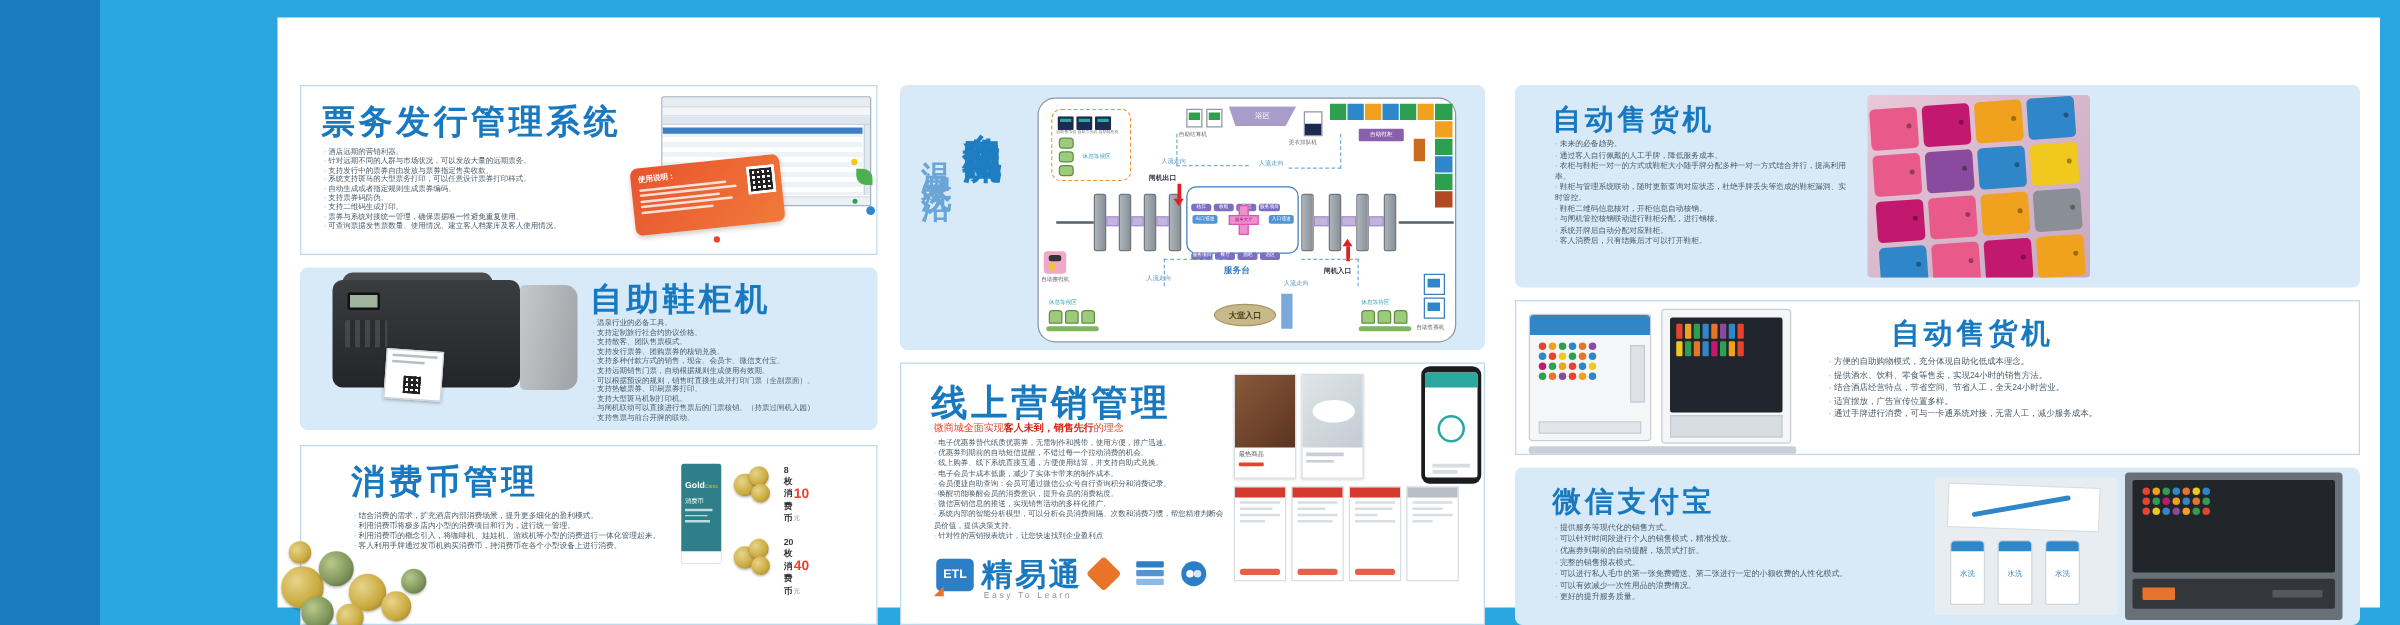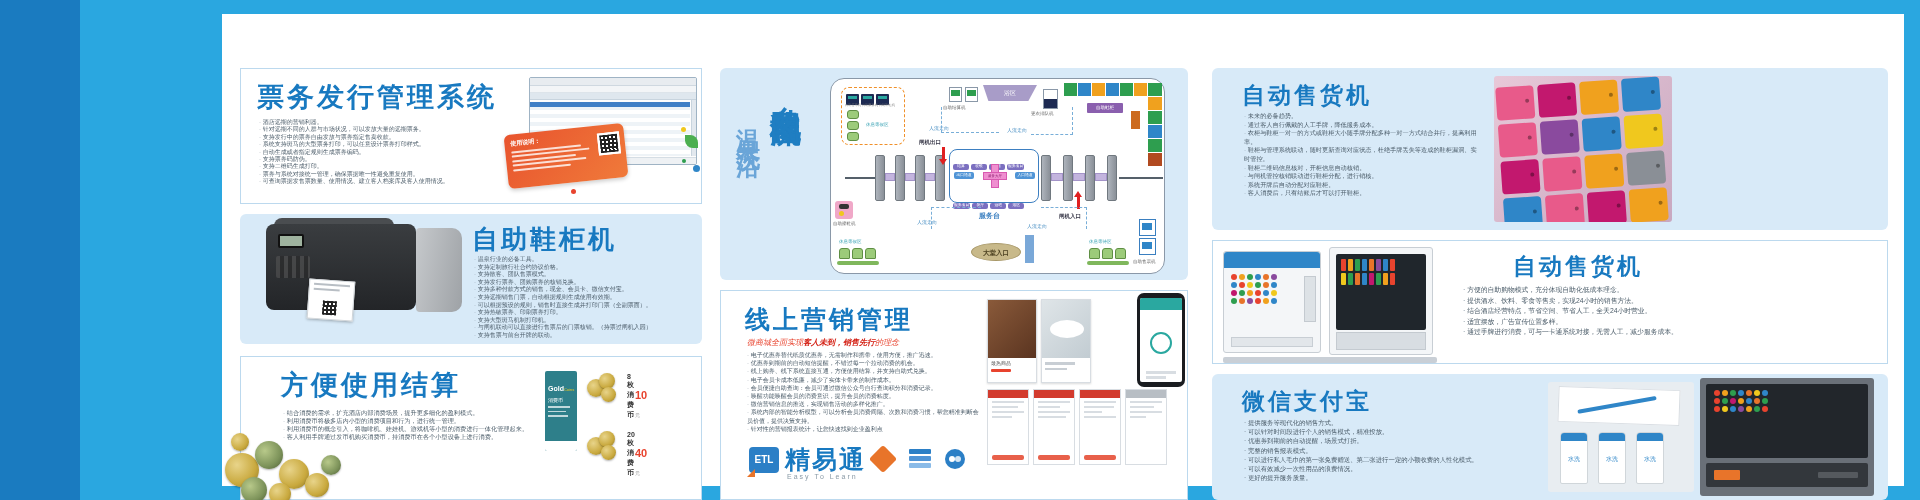--- a/index.html
+++ b/index.html
@@ -168,21 +168,21 @@
         <li>支持远期销售门票，自动根据规则生成使用有效期。</li>
         <li>可以根据预设的规则，销售时直接生成并打印门票（全副票面）。</li>
         <li>支持热敏票券、印刷票券打印。</li>
         <li>支持大型斑马机制打印机。</li>
         <li>与闸机联动可以直接进行售票后的门票核销。（持票过闸机入园）</li>
         <li>支持售票与前台开牌的联动。</li>
       </ul>
   </section>
 
   <section class="panel white" style="left:240px;top:324px;width:462px;height:144px;">
-    <h2 class="ptitle" style="left:40px;top:10px;font-size:27px;">方便使用结算</h2>
+    <h2 class="ptitle" style="left:40px;top:10px;font-size:27px;">消费币管理</h2>
     <ul class="bullets" style="left:42px;top:52px;width:258px;font-size:6.2px;line-height:8px;">
         <li>结合消费的需求，扩充酒店内部消费场景，提升更多细化的盈利模式。</li>
         <li>利用消费币将极多店内小型的消费项目和行为，进行统一管理。</li>
         <li>利用消费币的概念引入，将咖啡机、娃娃机、游戏机等小型的消费进行一体化管理起来。</li>
         <li>客人利用手牌通过发币机购买消费币，持消费币在各个小型设备上进行消费。</li>
       </ul>
     <div class="abs" style="left:-20px;top:36px;width:160px;height:108px;">
       <div class="coin" style="left:4px;top:60px;width:34px;height:34px;"></div>
       <div class="coin g" style="left:34px;top:48px;width:28px;height:28px;"></div>
       <div class="coin" style="left:58px;top:66px;width:30px;height:30px;"></div>
@@ -344,22 +344,22 @@
 
       <div class="abs" style="left:308px;top:140px;display:flex;flex-direction:column;gap:2px;">
         <i style="width:17px;height:17px;background:#fff;border:1.5px solid #3A7FC0;display:block;background-image:linear-gradient(#2F86C8 0 7px,transparent 7px);background-size:10px 7px;background-position:2px 3px;background-repeat:no-repeat;"></i>
         <i style="width:17px;height:17px;background:#fff;border:1.5px solid #3A7FC0;display:block;background-image:linear-gradient(#2F86C8 0 7px,transparent 7px);background-size:10px 7px;background-position:2px 3px;background-repeat:no-repeat;"></i>
       </div>
       <div class="dlabel" style="left:302px;top:180px;font-size:4.5px;color:#666;">自助售票机</div>
     </div>
   </section>
 
   <section class="panel white" style="left:720px;top:258px;width:468px;height:210px;">
-    <h2 class="ptitle" style="left:24px;top:12px;font-size:25px;">线上营销管理</h2>
-    <div class="abs" style="left:26px;top:46px;font-size:8px;color:#E8432E;font-style:italic;">
+    <h2 class="ptitle" style="left:24px;top:12px;font-size:29px;">线上营销管理</h2>
+    <div class="abs" style="left:26px;top:46px;font-size:8px;color:#E8432E;">
       <span>微商城全面实现</span><span style="font-weight:bold;color:#D42014;">客人未到，销售先行</span><span>的理念</span>
     </div>
     <ul class="bullets" style="left:26px;top:60px;width:234px;font-size:6px;line-height:8.2px;">
         <li>电子优惠券替代纸质优惠券，无需制作和携带，使用方便，推广迅速。</li>
         <li>优惠券到期前的自动短信提醒，不错过每一个拉动消费的机会。</li>
         <li>线上购券、线下系统直接互通，方便使用结算，并支持自助式兑换。</li>
         <li>电子会员卡成本低廉，减少了实体卡带来的制作成本。</li>
         <li>会员便捷自助查询：会员可通过微信公众号自行查询积分和消费记录。</li>
         <li>唤醒功能唤醒会员的消费意识，提升会员的消费粘度。</li>
         <li>微信营销信息的推送，实现销售活动的多样化推广。</li>

